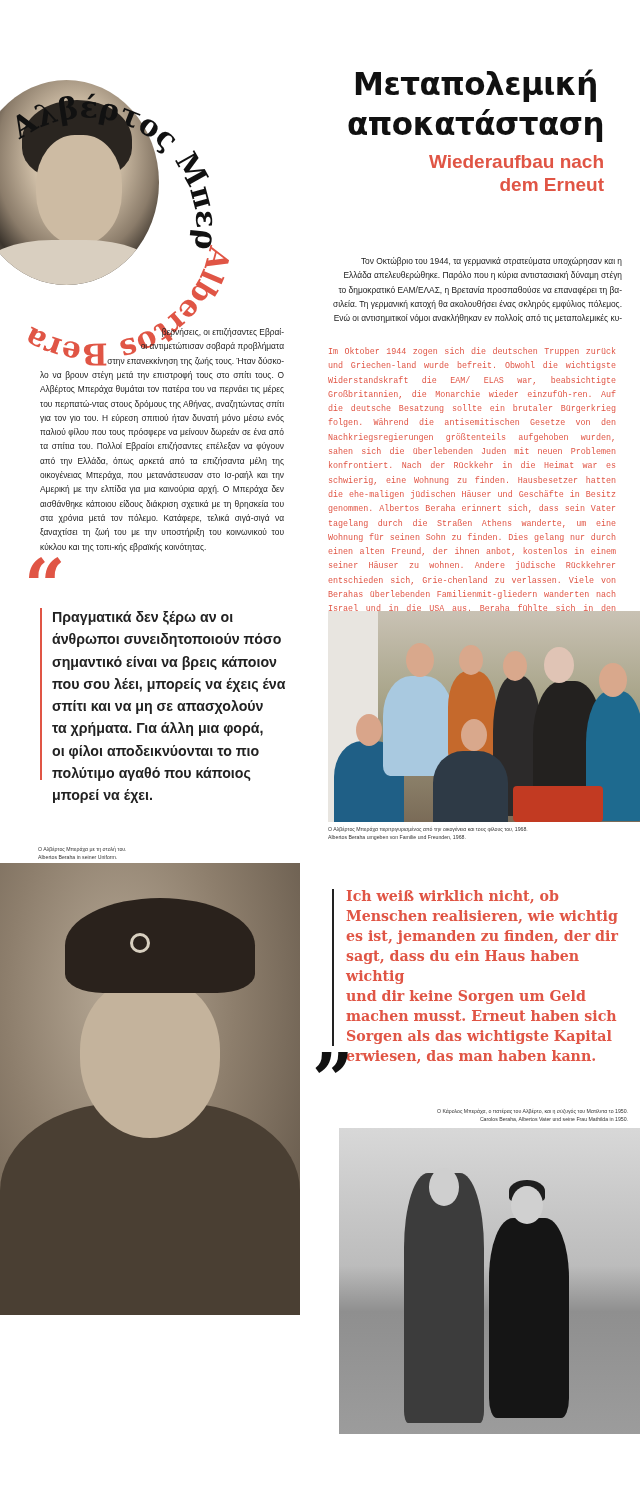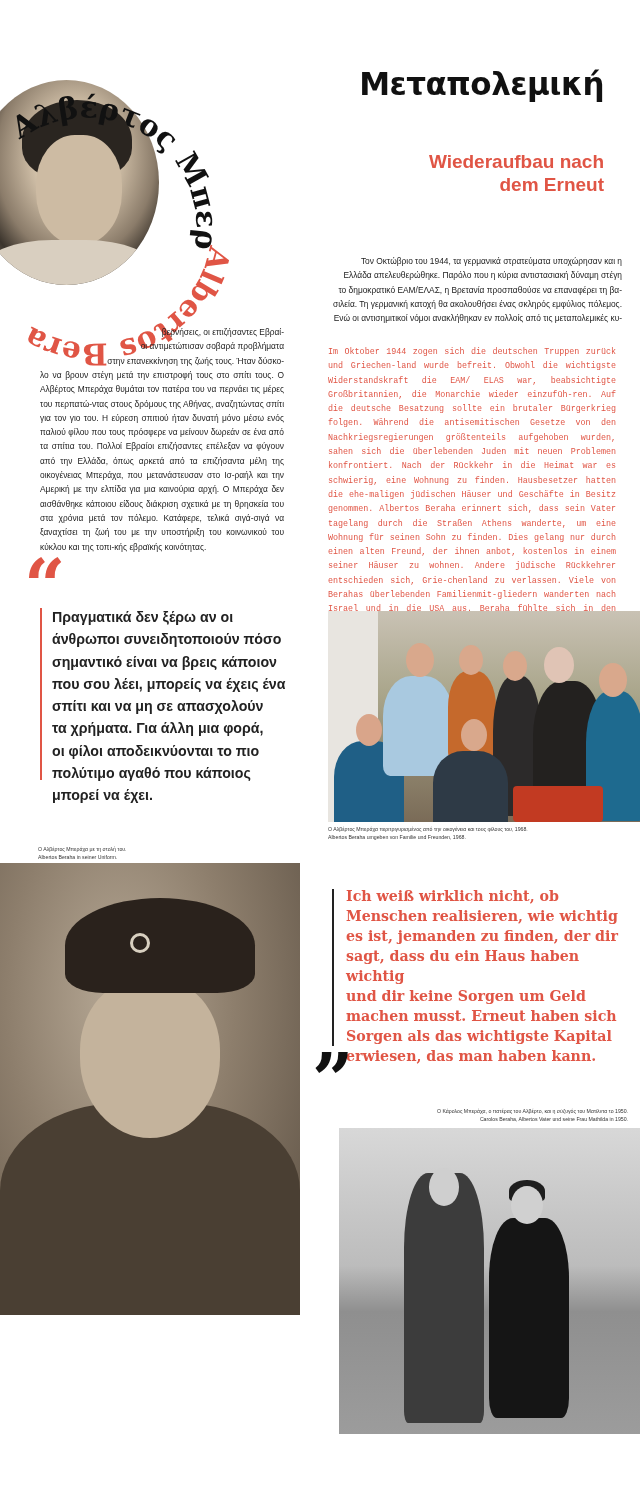--- a/index.html
+++ b/index.html
@@ -83,20 +83,21 @@
       <textPath href="#arc-top">Αλβέρτος Μπεράχα</textPath>
     </text>
     <text font-family="DejaVu Serif, serif" font-size="30" font-weight="bold" fill="#e05545">
       <textPath href="#arc-bottom">Albertos Beraha</textPath>
     </text>
   </svg>
 </div>
 
 <div id="title" class="abs">
   <div>Μεταπολεμική</div>
+  <div>αποκατάσταση</div>
 </div>
 <div id="subtitle" class="abs">
   <div>Wiederaufbau nach</div>
   <div>dem Erneut</div>
 </div>
 
 <div id="greek-top" class="abs greek">
   <div>Τον Οκτώβριο του 1944, τα γερμανικά στρατεύματα υποχώρησαν και η</div>
   <div>Ελλάδα απελευθερώθηκε. Παρόλο που η κύρια αντιστασιακή δύναμη στέγη</div>
   <div>το δημοκρατικό ΕΑΜ/ΕΛΑΣ, η Βρετανία προσπαθούσε να επαναφέρει τη βα-</div>

